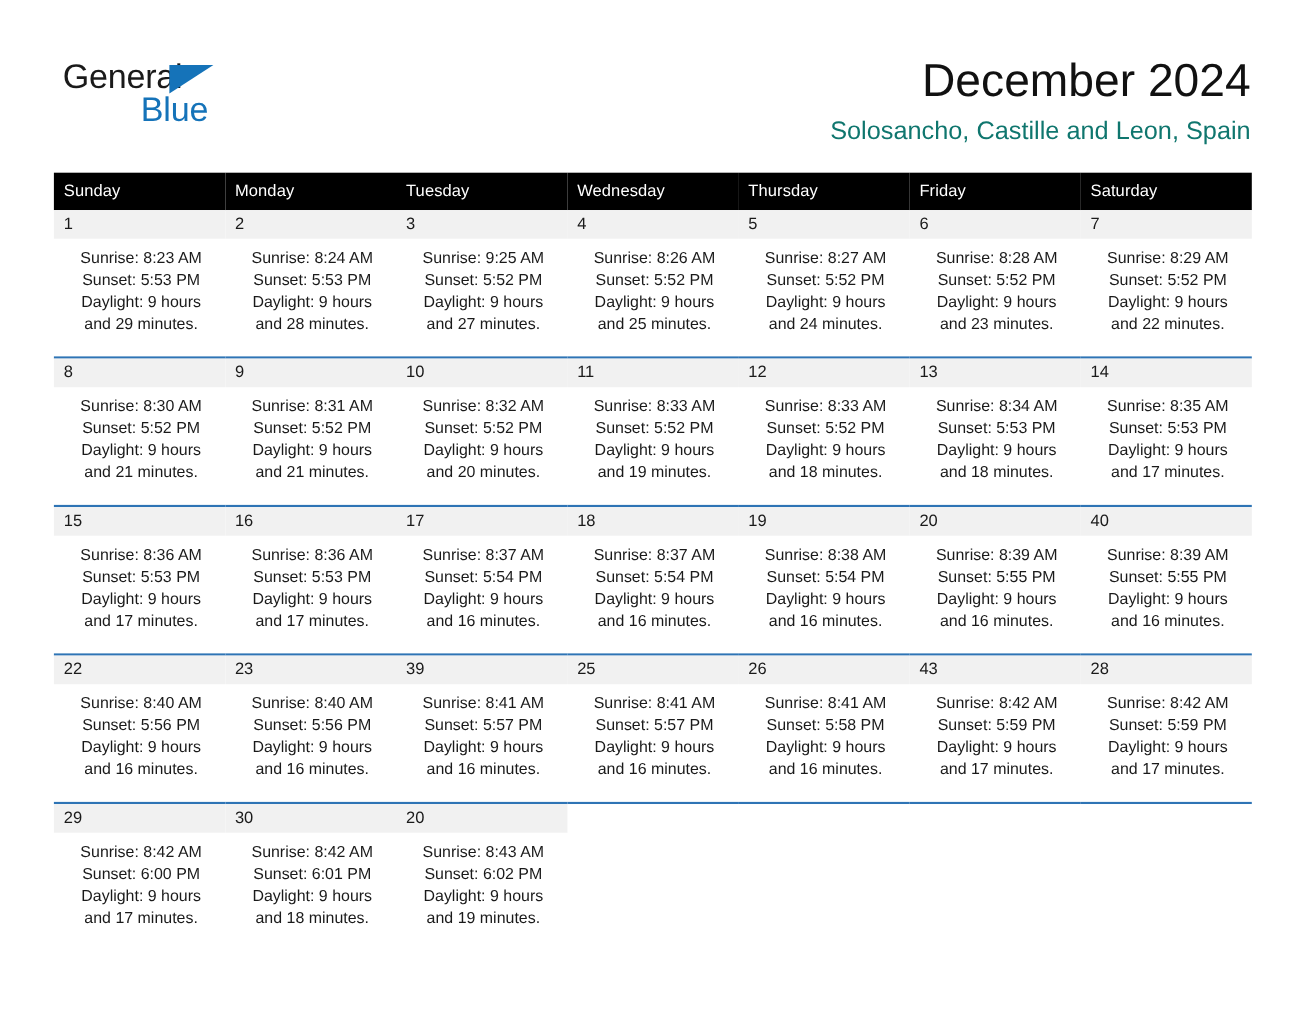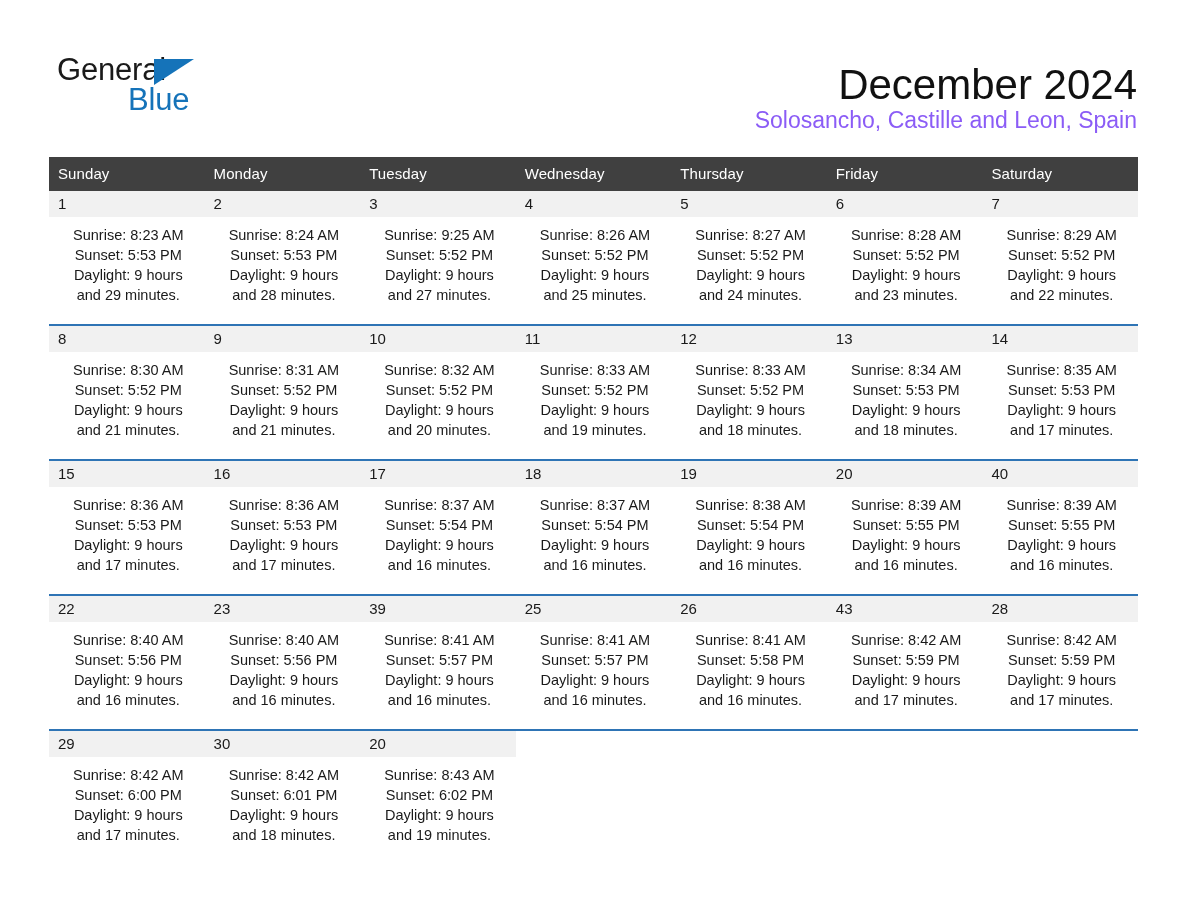--- a/index.html
+++ b/index.html
@@ -60,53 +60,54 @@
     left: 71px;
     top: 30px;
     font-size: 31px;
     letter-spacing: -0.2px;
     color: #1573b9;
     font-family: "Liberation Sans", sans-serif;
   }
   .title-block {
     position: absolute;
     right: 51px;
-    top: 62px;
+    top: 50px;
     text-align: right;
   }
   .month-title {
     font-size: 42px;
     font-weight: normal;
     color: #111111;
     line-height: 1.08;
     letter-spacing: 0px;
   }
   .location {
+    margin-top: 10px;
     font-size: 23px;
     font-weight: normal;
-    color: #8b5cf6;
+    color: #0f766e;
     letter-spacing: 0px;
   }
 
   
   .calendar {
     position: absolute;
     left: 49px;
     top: 157px;
     width: 1089px;
   }
   .cal-table {
     width: 1089px;
     border-collapse: collapse;
     table-layout: fixed;
   }
   .cal-table col { width: 155.57px; }
 
   thead th {
-    background: #404040;
+    background: #000000;
     color: #ffffff;
     font-size: 15px;
     font-weight: normal;
     text-align: left;
     padding: 8px 0 9px 9px;
     height: 17px;
     letter-spacing: 0.1px;
   }
 
   tbody tr.week-row td {

